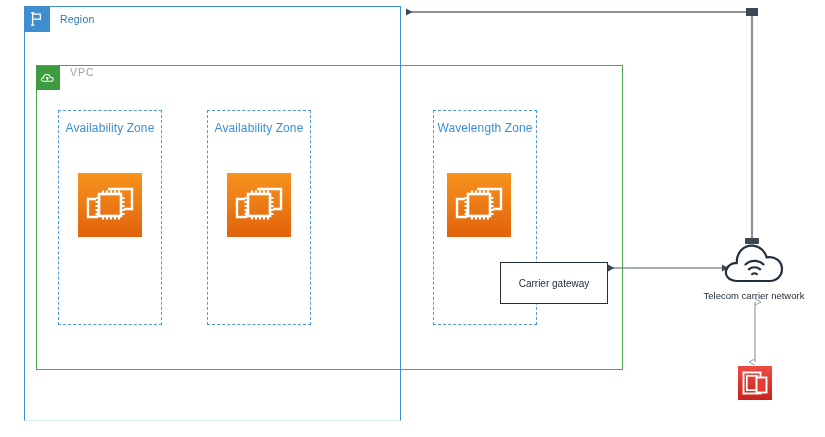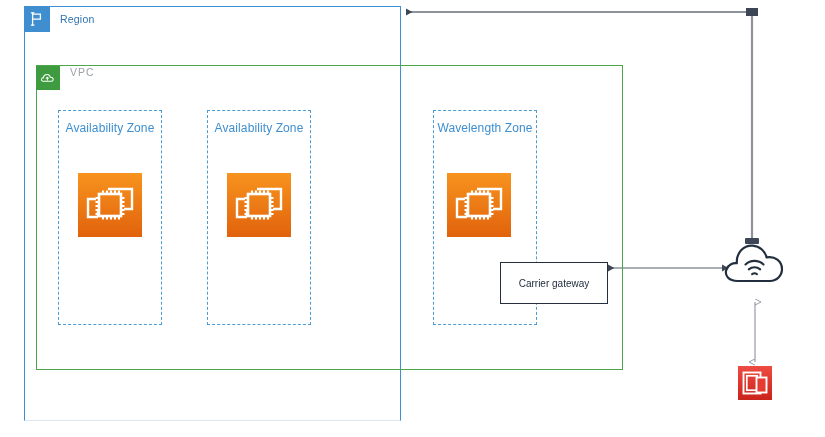--- a/index.html
+++ b/index.html
@@ -309,20 +309,21 @@
       <path d="M14.5 41 C5.5 41 1.5 35.5 3.3 29.8 C5.0 24.4 10.6 22.6 13.8 23.2
                C13.2 12.2 21.2 5 29.6 5.6 C37.0 6.1 42.3 11.7 43.6 17.4
                C51.8 15.6 59 21.4 59 29 C59 35.8 53.8 41 47 41 Z" fill="#ffffff" stroke="#232F3E" stroke-width="2.2" stroke-linejoin="round"></path>
       <g fill="none" stroke="#232F3E" stroke-width="2.1" stroke-linecap="round">
         <path d="M22.5 24.5 A13 13 0 0 1 40.5 24.5"></path>
         <path d="M25.8 29.4 A8.6 8.6 0 0 1 37.2 29.4"></path>
         <path d="M29.1 34.1 A4.2 4.2 0 0 1 33.9 34.1"></path>
       </g>
     </svg>
   </div>
+  <div class="telecom-label">Telecom carrier network</div>
 
   <div class="device-icon">
     <svg width="34" height="34" viewBox="0 0 34 34" xmlns="http://www.w3.org/2000/svg">
       <rect x="0" y="0" width="34" height="34" fill="url(#devgrad)"></rect>
       <rect x="5.5" y="6.5" width="17" height="21" fill="none" stroke="#ffffff" stroke-width="1.9"></rect>
       <rect x="8.8" y="9.8" width="10.4" height="14.4" fill="none" stroke="#ffffff" stroke-width="1.7"></rect>
       <rect x="18.5" y="11.5" width="10" height="15" fill="#E63B32" stroke="#ffffff" stroke-width="1.9"></rect>
     </svg>
   </div>
 

